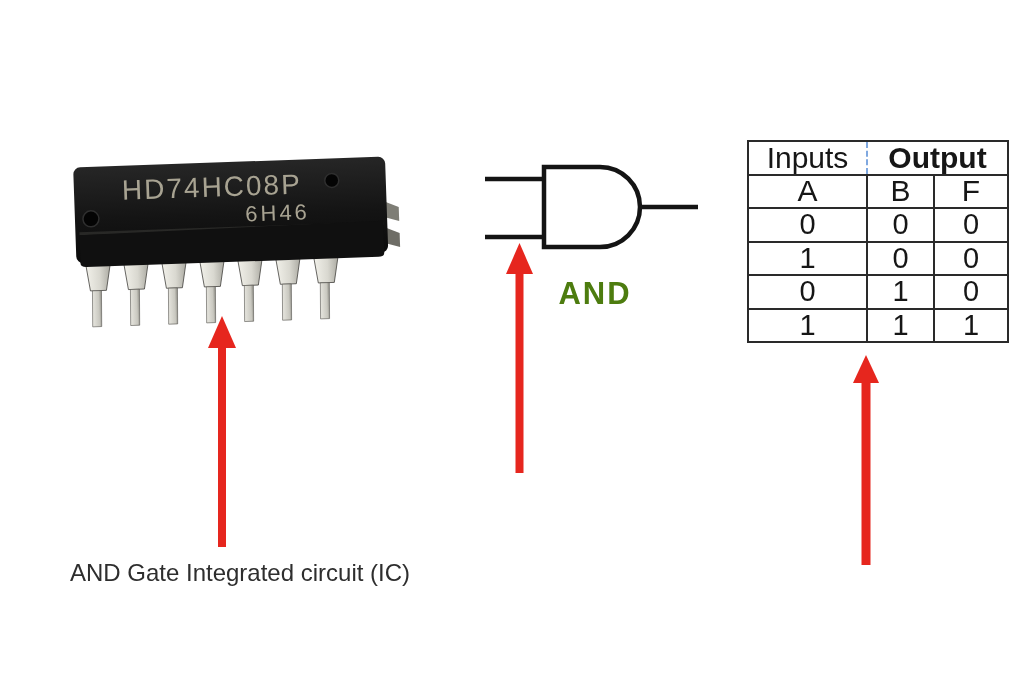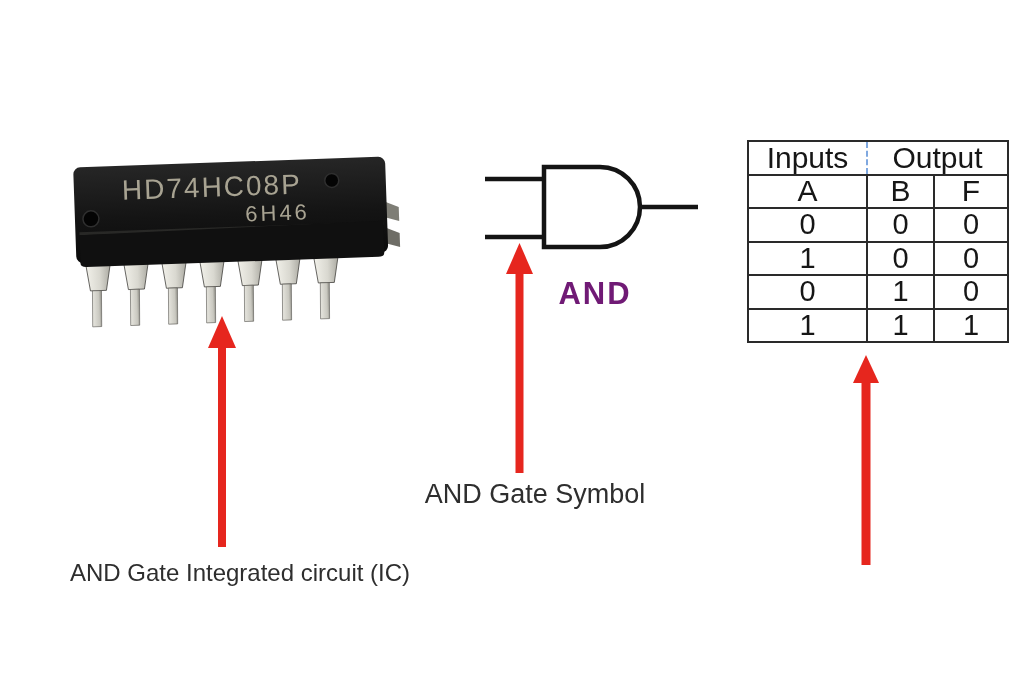--- a/index.html
+++ b/index.html
@@ -12,41 +12,41 @@
   .ic-photo text{fill:var(--chip-text);font-family:"Liberation Sans","DejaVu Sans",sans-serif;}
   
   .arrow{position:absolute;}
   .arrow .head,.arrow .shaft{fill:var(--arrow);}
   
   .gate{position:absolute;left:480px;top:160px;width:225px;height:95px;}
   .gate path{fill:#ffffff;stroke:var(--gate-stroke);stroke-width:4.5;}
   .gate line{stroke:var(--gate-stroke);stroke-width:4.5;}
   .gate-name{
     position:absolute;left:535px;top:276px;width:120px;text-align:center;
-    font-size:31px;font-weight:800;letter-spacing:2px;color:#701a75;
+    font-size:31px;font-weight:800;letter-spacing:2px;color:#4d7c0f;
   }
   
   .caption{position:absolute;text-align:center;color:var(--label-text);}
   .cap-ic{left:20px;top:559px;width:440px;font-size:24px;}
   .cap-gate{left:385px;top:479px;width:300px;font-size:27px;}
   .cap-table{left:708px;top:574px;width:300px;font-size:27px;}
   
   .truth{
     position:absolute;left:747px;top:140px;width:260px;
     border-collapse:collapse;table-layout:fixed;background:#ffffff;
     font-size:29px;color:#161616;
   }
   .truth td{
     border:2px solid var(--table-border);
     text-align:center;vertical-align:middle;
     height:31.5px;padding:0;line-height:1;margin-top:36px;
   }
   .truth td.hdr{font-size:30px;}
   .truth td.inputs{border-right:2px dashed var(--divider);}
-  .truth td.output{border-left:2px dashed var(--divider);}
+  .truth td.output{border-left:2px dashed var(--divider);font-weight:bold;}
 </style>
 </head>
 <body>
 
 <div class="stage">
 
   <svg class="ic-photo" viewBox="0 0 350 185" aria-hidden="true">
     <defs>
       <linearGradient id="bodyGrad" x1="0" y1="0" x2="0" y2="1">
         <stop offset="0" stop-color="#262626"></stop>
@@ -124,21 +124,20 @@
     <line x1="160" y1="47" x2="218" y2="47"></line>
   </svg>
 
   <div class="gate-name">AND</div>
 
   <svg class="arrow" style="left:506px;top:243px;" width="27" height="230" viewBox="0 0 27 230" aria-hidden="true">
     <polygon class="head" points="13.5,0 27,31 0,31"></polygon>
     <rect class="shaft" x="9.5" y="29" width="8" height="201"></rect>
   </svg>
 
-  <div class="caption cap-gate">AND Gate Symbol</div>
 
   <table class="truth">
     <colgroup>
       <col style="width:119px">
         <col style="width:67px">
         <col style="width:74px">
     </colgroup>
     <tbody>
       <tr>
         <td class="hdr inputs">Inputs</td>

